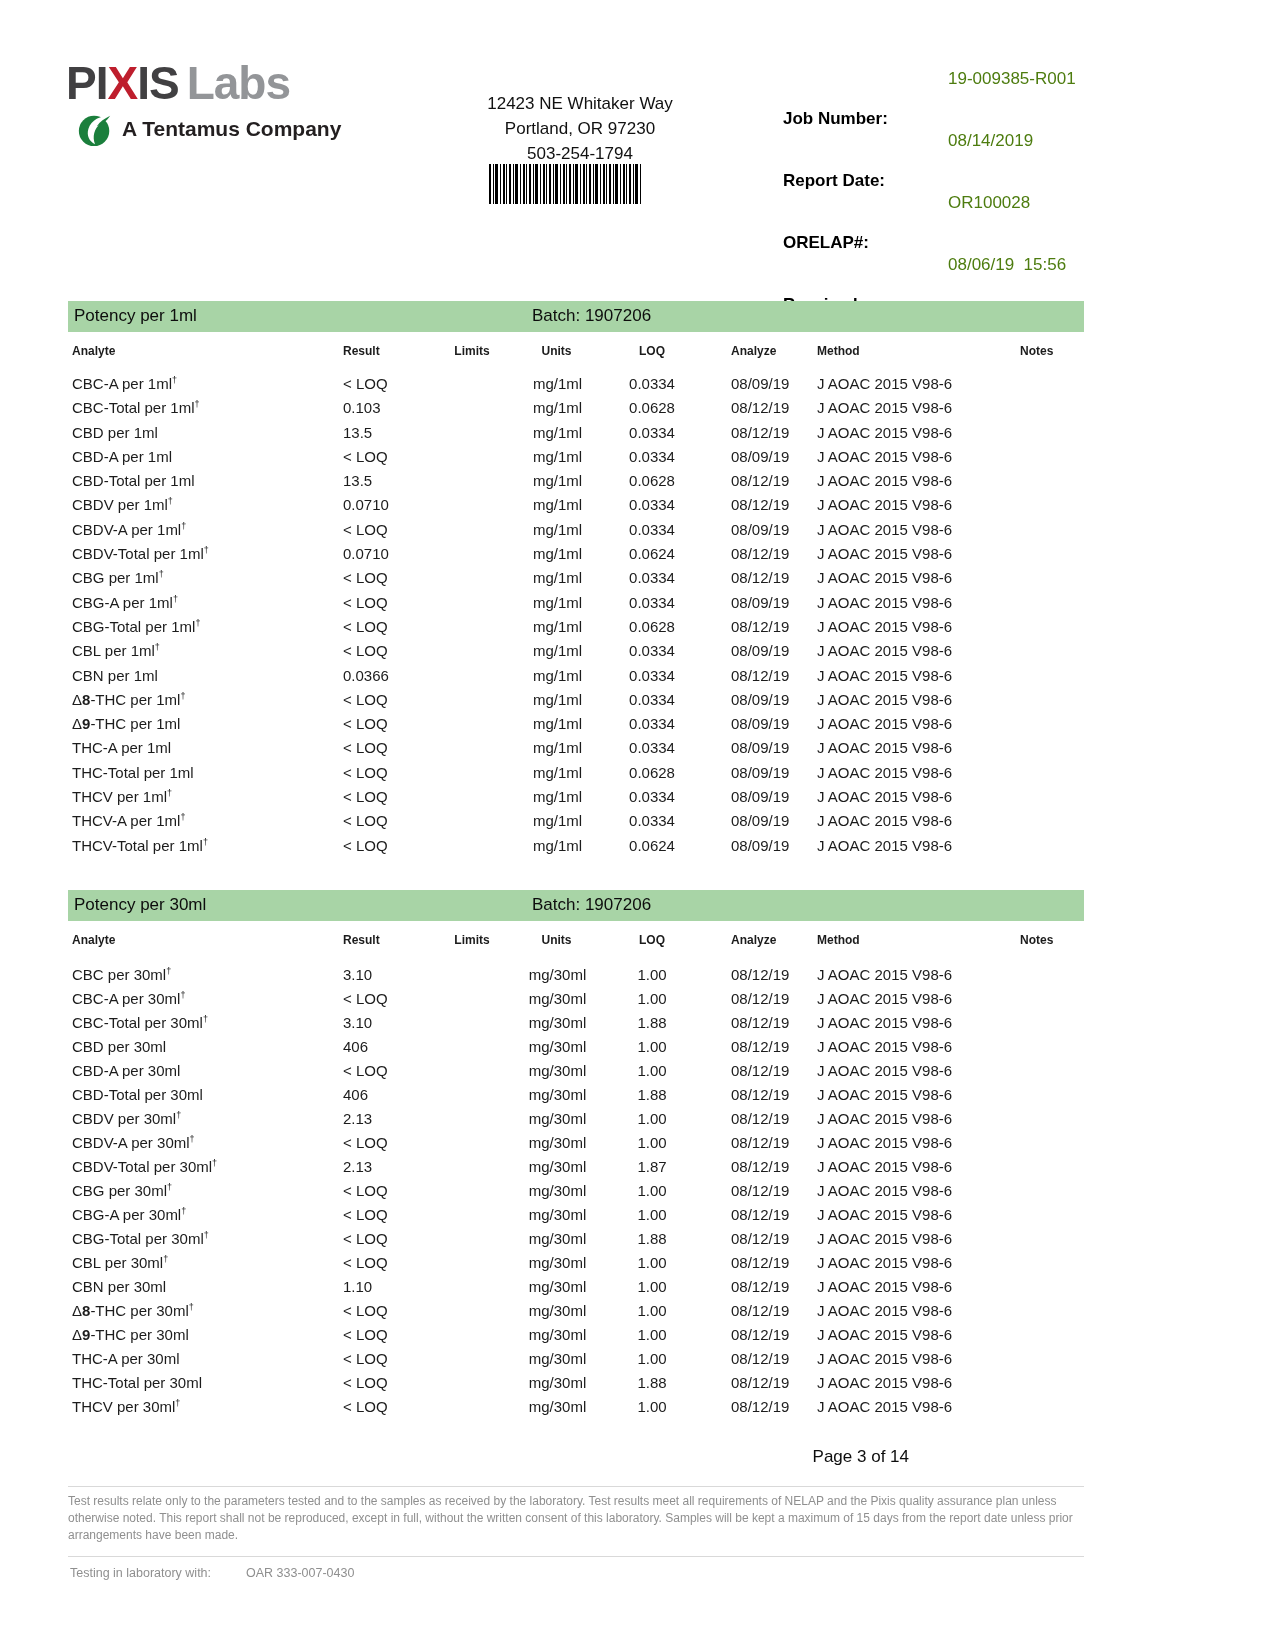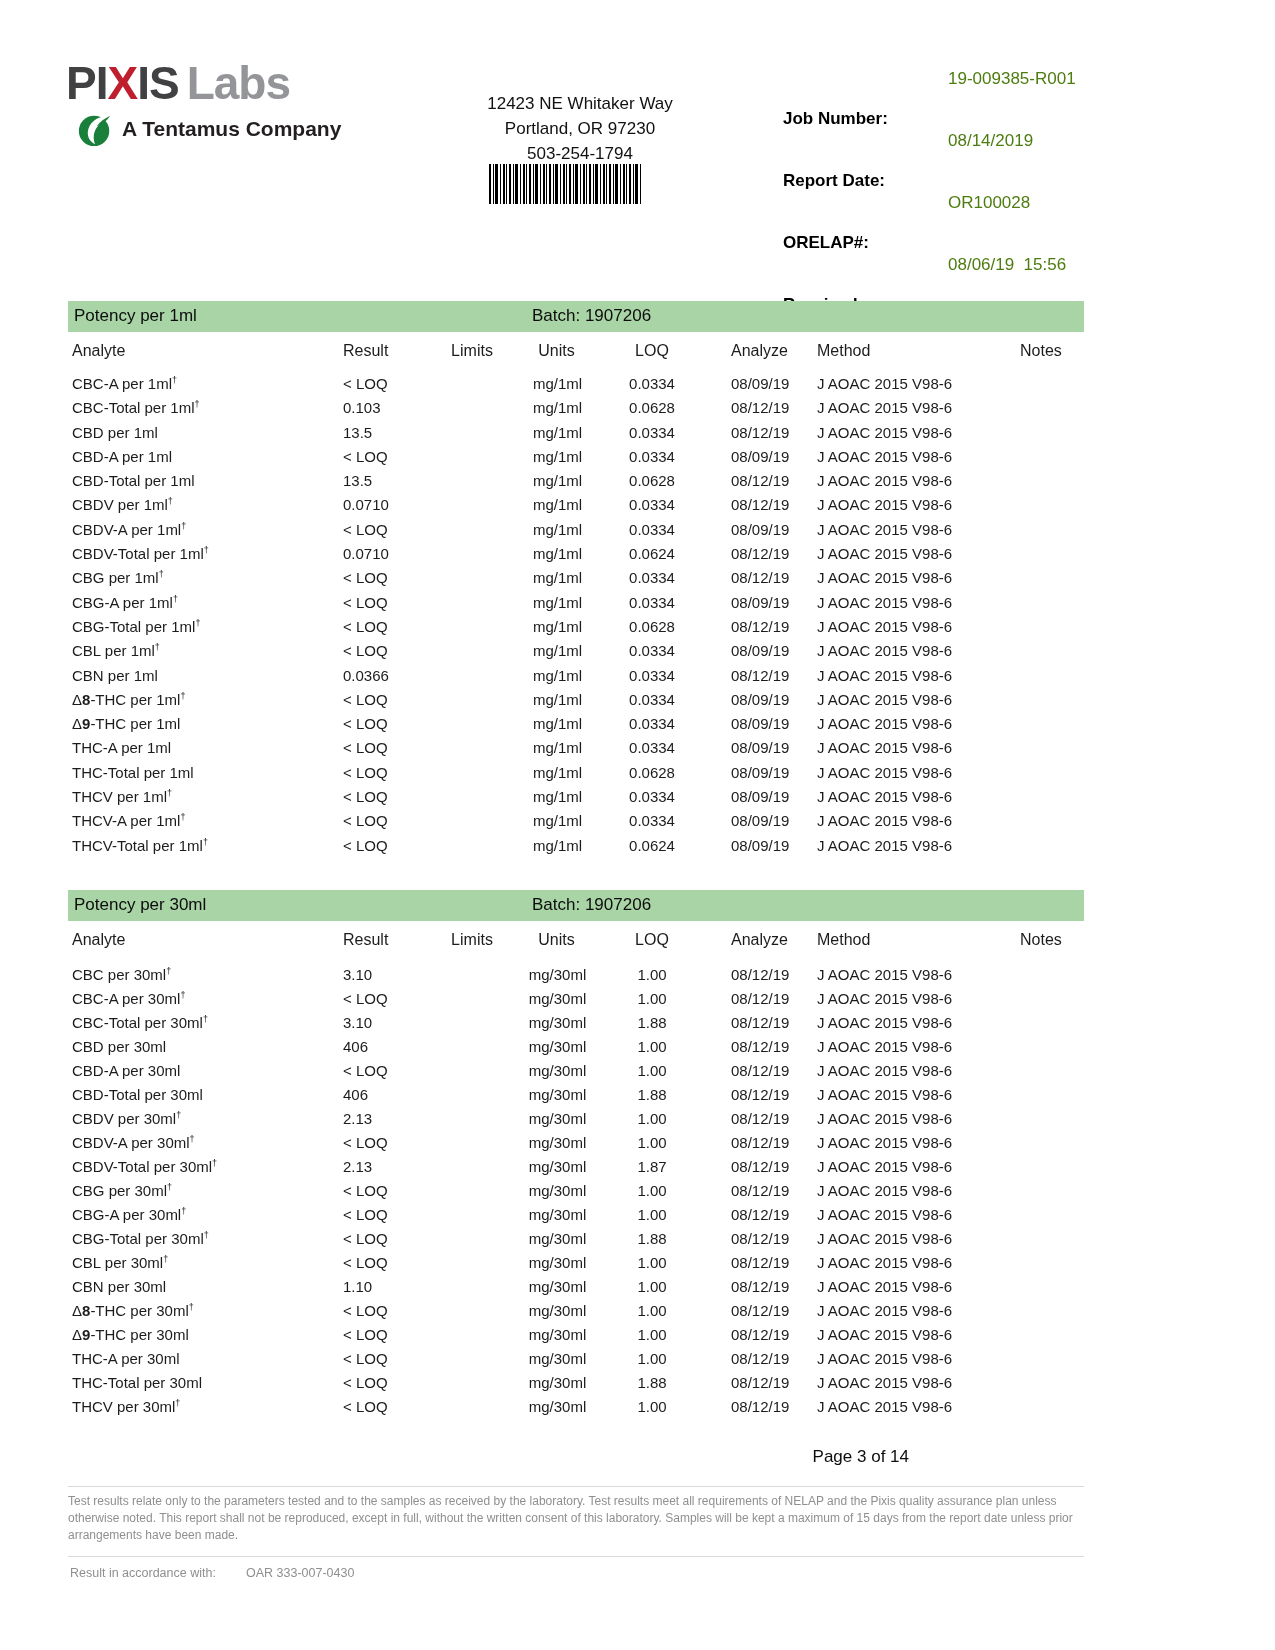--- a/index.html
+++ b/index.html
@@ -41,21 +41,21 @@
   .warning{position:absolute;left:68px;top:279px;font-size:16.5px;color:var(--warning-red);}
 
   
   .section{position:absolute;left:68px;width:1145px;}
   .section.s1{top:301px;height:560px;}
   .section.s2{top:890px;height:545px;}
   .band{position:relative;height:31px;background:var(--band-green);}
   .band .title{position:absolute;left:6px;top:5px;font-size:17px;color:#0d0d0d;}
   .band .batch{position:absolute;left:464px;top:5px;font-size:17px;color:#0d0d0d;}
   .grid{display:grid;grid-template-columns:272px 97px 70px 99px 92px 112px 203px 1fr;}
-  .cols{position:absolute;left:0;right:0;top:40px;font-weight:normal;font-size:16px;}
+  .cols{position:absolute;left:0;right:0;top:40px;font-weight:bold;font-size:12px;}
   .cols .c{line-height:20px;}
   .rows{position:absolute;left:0;right:0;}
   .s1 .rows{top:71px;}
   .s2 .rows{top:73px;}
   .row{font-size:15px;}
   .s1 .row .c{line-height:24.3px;}
   .s2 .row .c{line-height:24px;}
   .c{white-space:nowrap;overflow:visible;}
   .c.analyte{padding-left:4px;}
   .c.result{padding-left:3px;}
@@ -594,17 +594,17 @@
           <span class="c notes"></span>
         </div>
       </div>
   </div>
 
   <div class="page-number">Page 3 of 14</div>
   <div class="rule r1"></div>
   <div class="disclaimer">Test results relate only to the parameters tested and to the samples as received by the laboratory. Test results meet all requirements of NELAP and the Pixis quality assurance plan unless otherwise noted. This report shall not be reproduced, except in full, without the written consent of this laboratory. Samples will be kept a maximum of 15 days from the report date unless prior arrangements have been made.</div>
   <div class="rule r2"></div>
   <div class="accordance">
-    <span>Result in accordance with:</span>
+    <span>Testing in laboratory with:</span>
     <span class="val">OAR 333-007-0430</span>
   </div>
 
 </div>
 
 </body></html>

